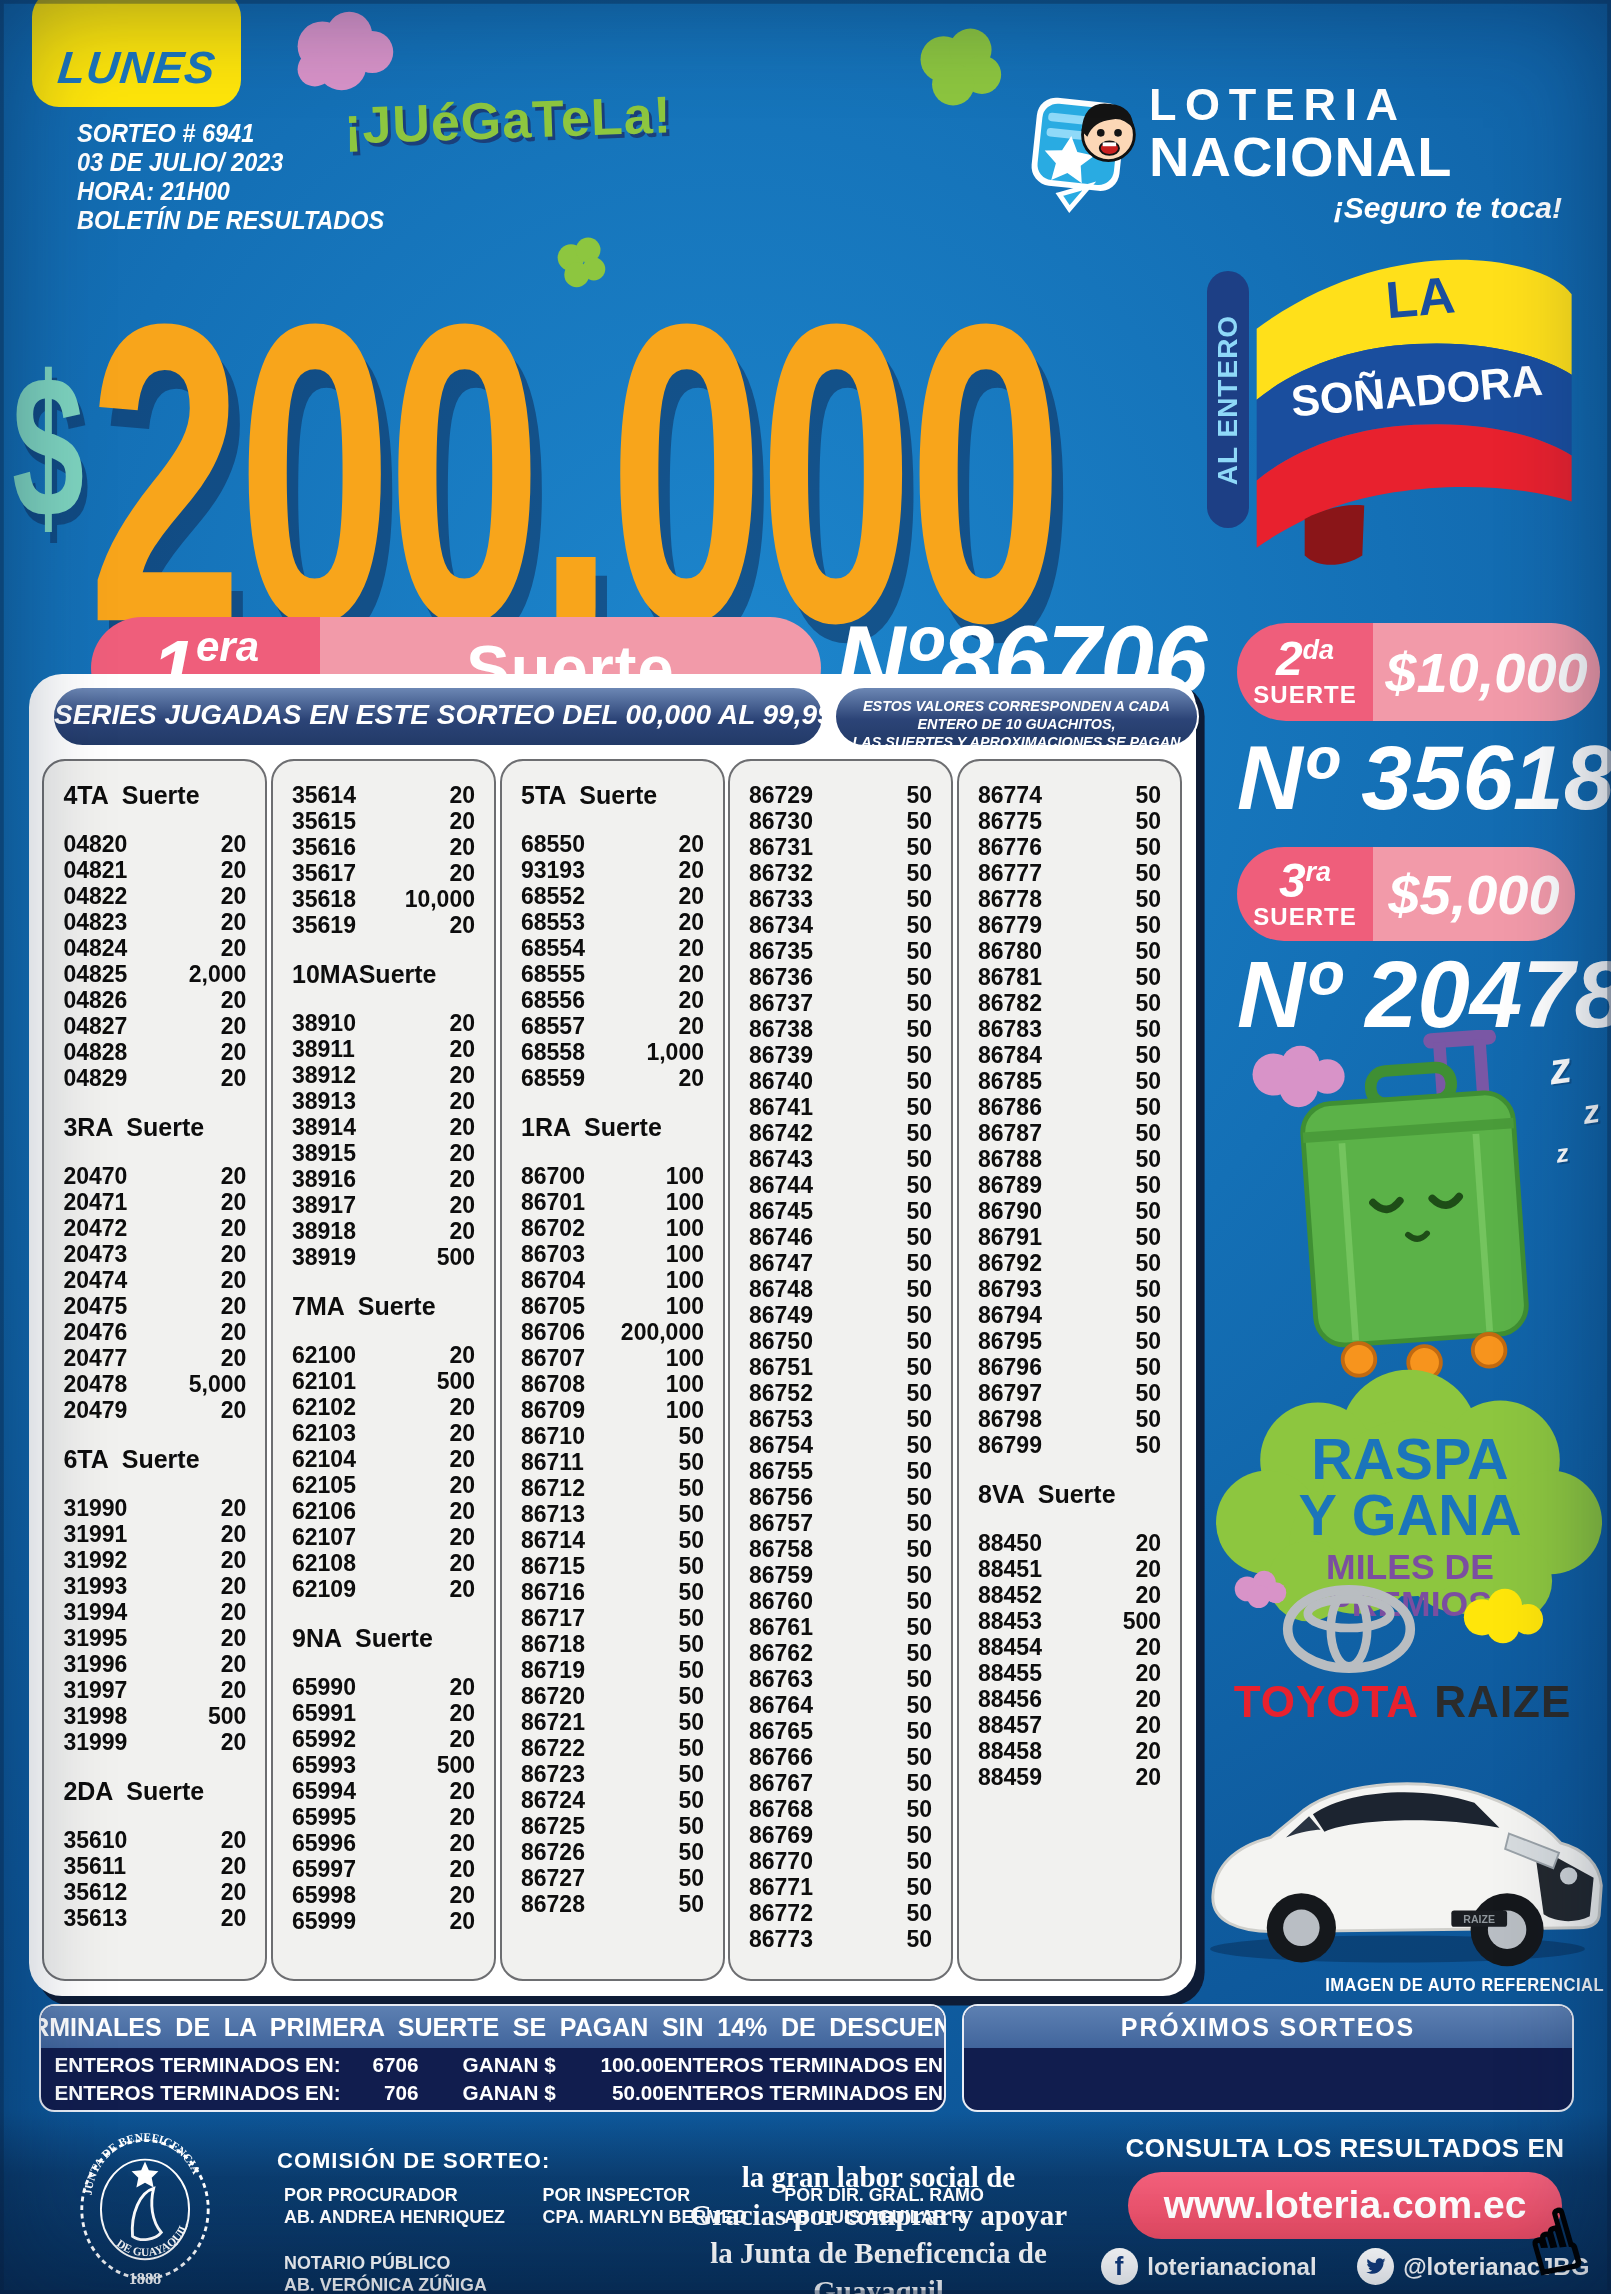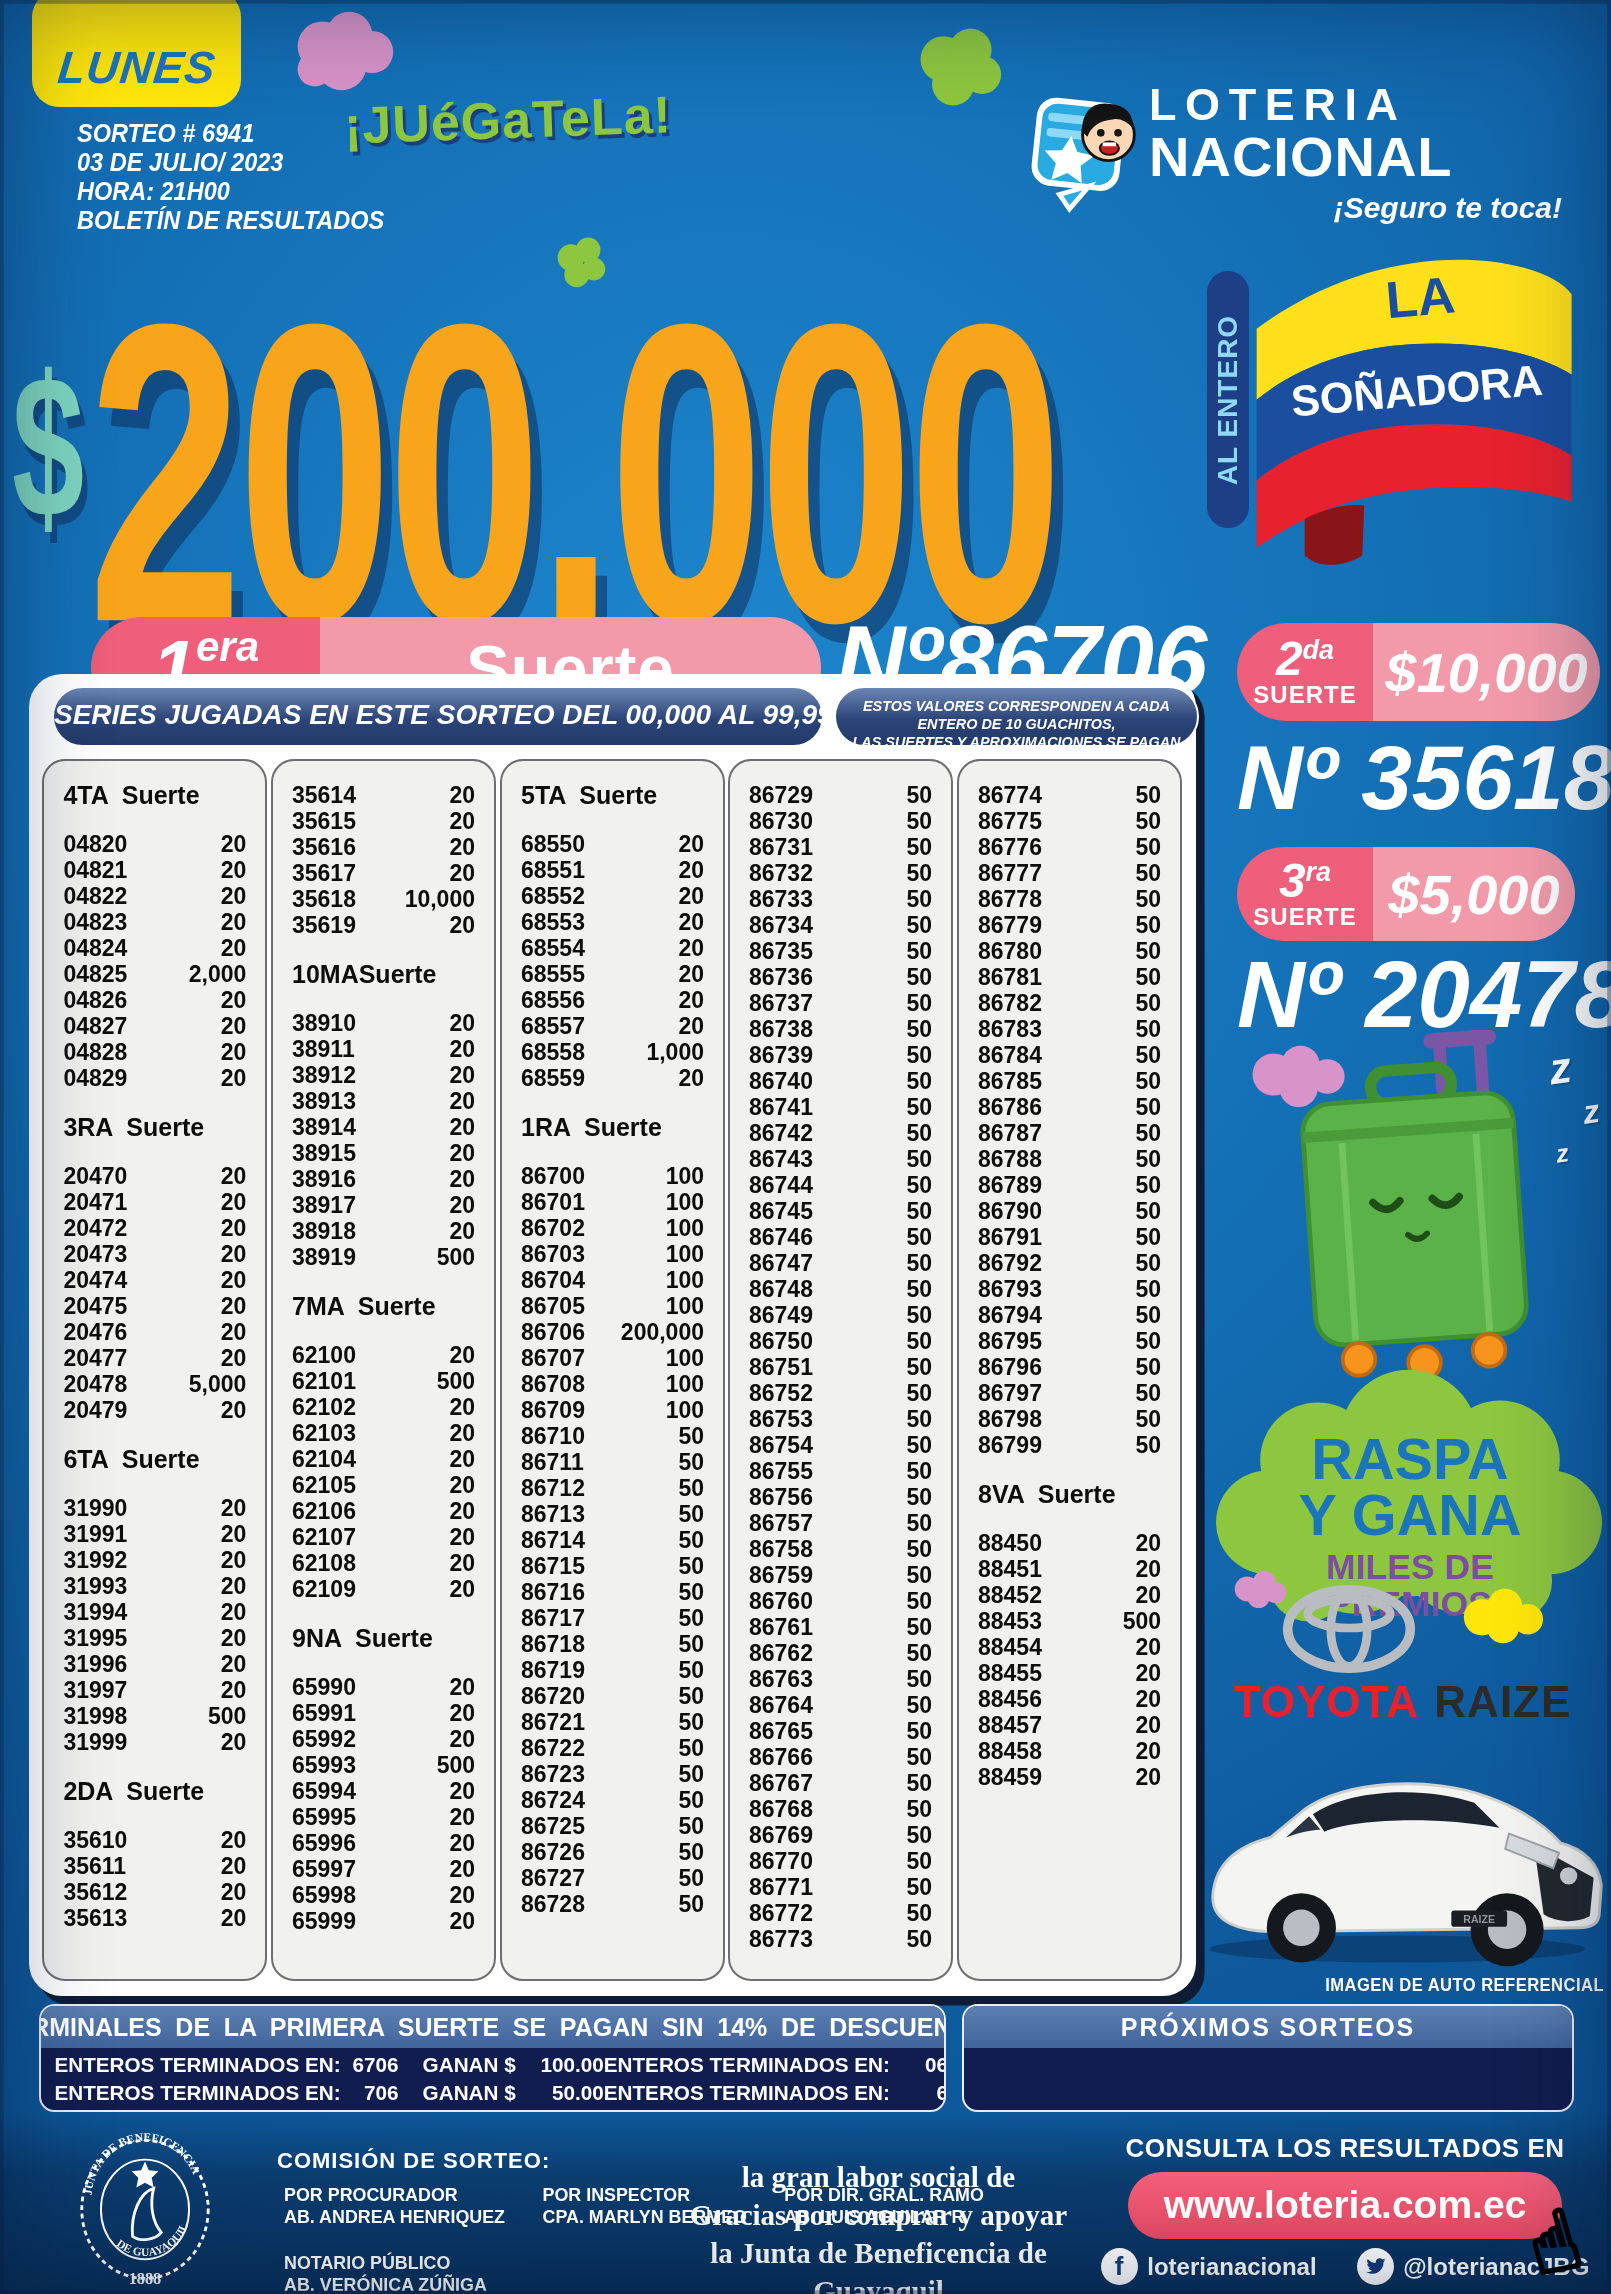--- a/index.html
+++ b/index.html
@@ -83,21 +83,21 @@
   
   .info-box{background:#111d4e;border:2.9px solid #e9edf5;border-radius:15.4px;box-sizing:border-box;overflow:hidden;color:#fff;}
   .payout-box{left:39px;top:2004px;width:907px;height:108px;}
   .sorteos-box{left:962px;top:2004px;width:612px;height:108px;}
   .info-box .head{height:42px;background:linear-gradient(180deg,#5d80b2,#41659c);display:flex;align-items:center;justify-content:center;
     font-size:25px;font-weight:800;white-space:nowrap;}
   .payout-box .head{word-spacing:6.7px;}
   .sorteos-box .head{letter-spacing:1.9px;}
   .payout-body{padding:2.9px 13.4px 0 13.4px;}
   .payout-row{display:flex;}
-  .payout-cell{flex:1;display:flex;align-items:flex-start;font-size:20.7px;font-weight:700;line-height:28px;white-space:nowrap;}
+  .payout-cell{flex:1;display:flex;align-items:flex-start;font-size:20.7px;font-weight:700;line-height:28px;white-space:nowrap;gap:20px;}
   .payout-cell .end{width:58px;text-align:right;}
   .payout-cell .gana{margin-left:24px;}
   .payout-cell .amt{width:88px;text-align:right;}
   .sorteos-body{display:flex;padding:3.8px 9.6px 0 9.6px;}
   .sorteo-item{flex:1;text-align:center;font-weight:700;font-size:21.6px;line-height:27px;}
 
   
   .footer-band{left:0;top:2112px;width:1611px;height:183px;
     background:linear-gradient(180deg,rgba(10,40,78,0) 0%,rgba(8,30,62,.45) 35%,rgba(6,24,52,.6) 100%);}
   .comision{left:277px;top:2148px;width:423px;color:#fff;text-align:left;}
@@ -535,21 +535,21 @@
           <span>20</span>
         </div>
       </div>
     <div class="num-col" style="left:471px">
         <div class="col-h">5TA  Suerte</div>
         <div class="col-r">
           <span>68550</span>
           <span>20</span>
         </div>
         <div class="col-r">
-          <span>68551</span>
+          <span>93193</span>
           <span>20</span>
         </div>
         <div class="col-r">
           <span>68552</span>
           <span>20</span>
         </div>
         <div class="col-r">
           <span>68553</span>
           <span>20</span>
         </div>

